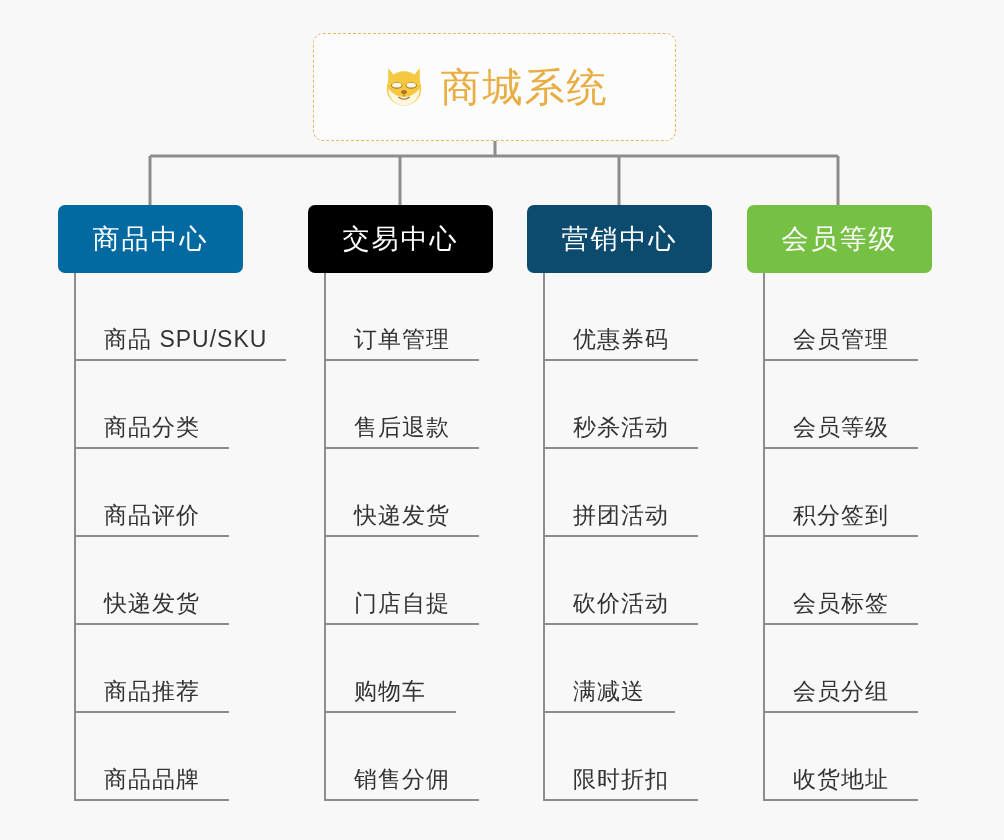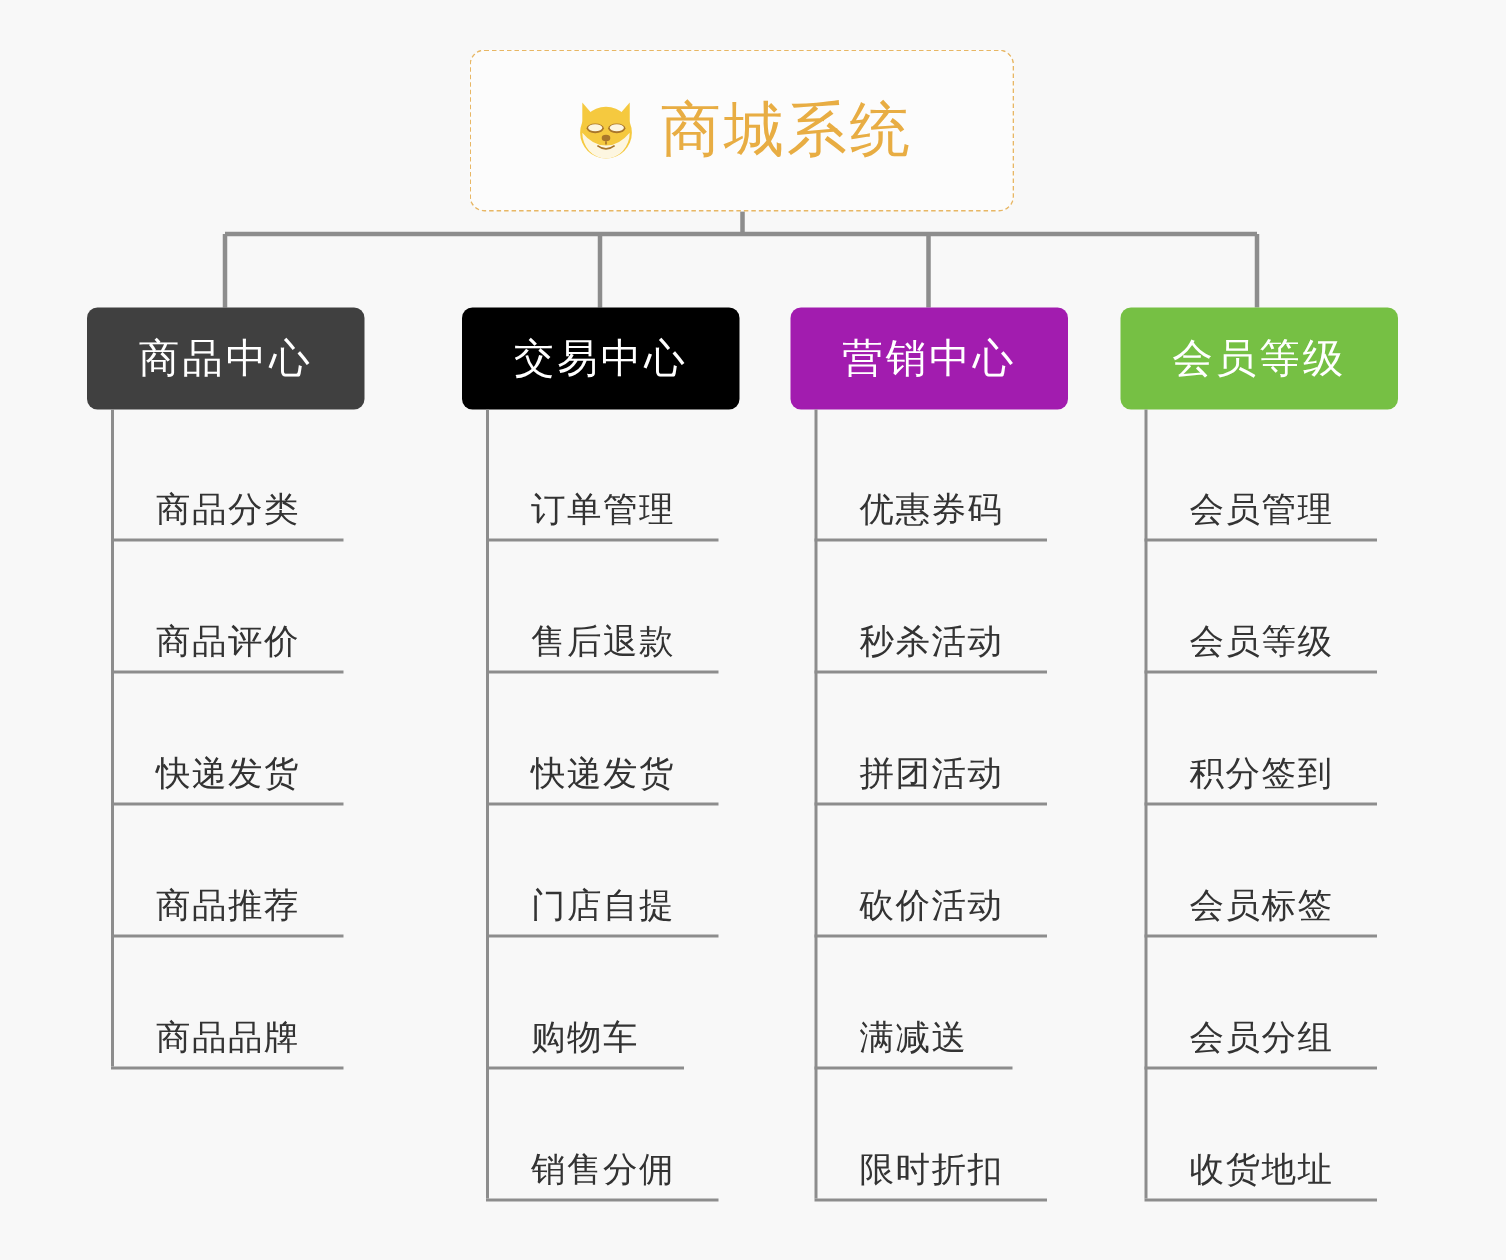--- a/index.html
+++ b/index.html
@@ -166,25 +166,29 @@
       <ellipse cx="32" cy="39" rx="4" ry="3" fill="#a9762a"></ellipse>
       <path d="M32 42 L32 45" stroke="#a9762a" stroke-width="1.6" fill="none"></path>
       <path d="M24 46 q8 6 16 0" stroke="#a9762a" stroke-width="1.6" fill="none"></path>
     </svg>
     <span class="root-title" style="color: rgb(232, 173, 67);">商城系统</span>
   </div>
 
   <div class="branches">
 
     <div class="branch branch-0">
-      <div class="branch-header" style="background: #404040; justify-content: center;">
+      <div class="branch-header" style="background: #0369a1; justify-content: center;">
         <span class="branch-title">商品中心</span>
       </div>
       <div class="branch-body">
         <div class="branch-spine" style="background: rgb(141, 141, 141);"></div>
+        <div class="leaf">
+          <span class="leaf-underline" style="width: 212px; background: rgb(141, 141, 141);"></span>
+          <span class="leaf-label">商品 SPU/SKU</span>
+        </div>
         <div class="leaf">
           <span class="leaf-underline" style="width: 155px; background: rgb(141, 141, 141);"></span>
           <span class="leaf-label">商品分类</span>
         </div>
         <div class="leaf">
           <span class="leaf-underline" style="width: 155px; background: rgb(141, 141, 141);"></span>
           <span class="leaf-label">商品评价</span>
         </div>
         <div class="leaf">
           <span class="leaf-underline" style="width: 155px; background: rgb(141, 141, 141);"></span>
@@ -228,21 +232,21 @@
           <span class="leaf-label">购物车</span>
         </div>
         <div class="leaf">
           <span class="leaf-underline" style="width: 155px; background: rgb(141, 141, 141);"></span>
           <span class="leaf-label">销售分佣</span>
         </div>
       </div>
     </div>
 
     <div class="branch branch-2">
-      <div class="branch-header" style="background: #a21caf;">
+      <div class="branch-header" style="background: #0c4a6e;">
         <span class="branch-title">营销中心</span>
       </div>
       <div class="branch-body">
         <div class="branch-spine" style="background: rgb(141, 141, 141);"></div>
         <div class="leaf">
           <span class="leaf-underline" style="width: 155px; background: rgb(141, 141, 141);"></span>
           <span class="leaf-label">优惠券码</span>
         </div>
         <div class="leaf">
           <span class="leaf-underline" style="width: 155px; background: rgb(141, 141, 141);"></span>

